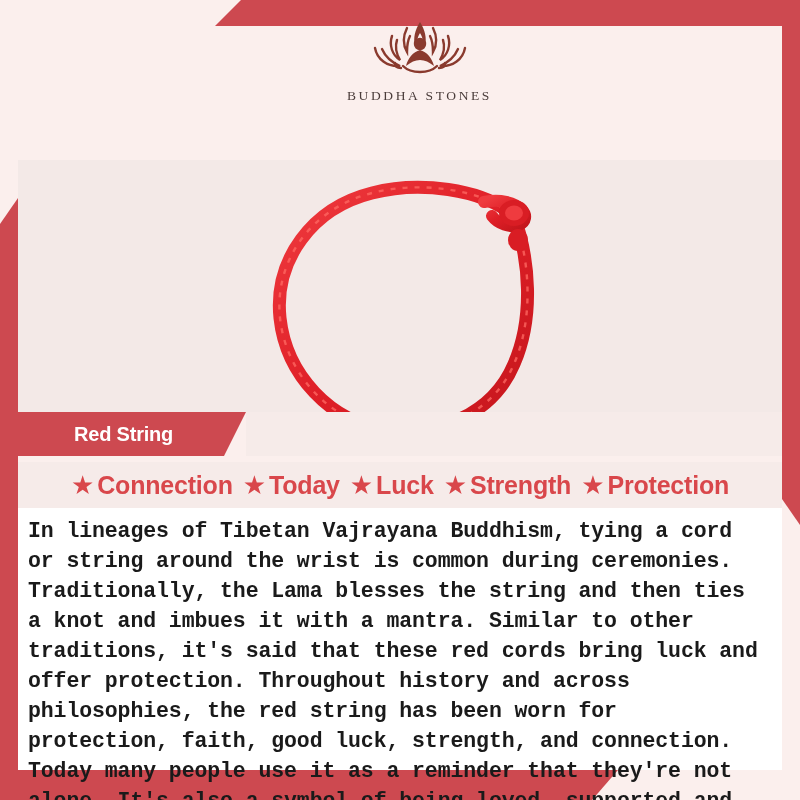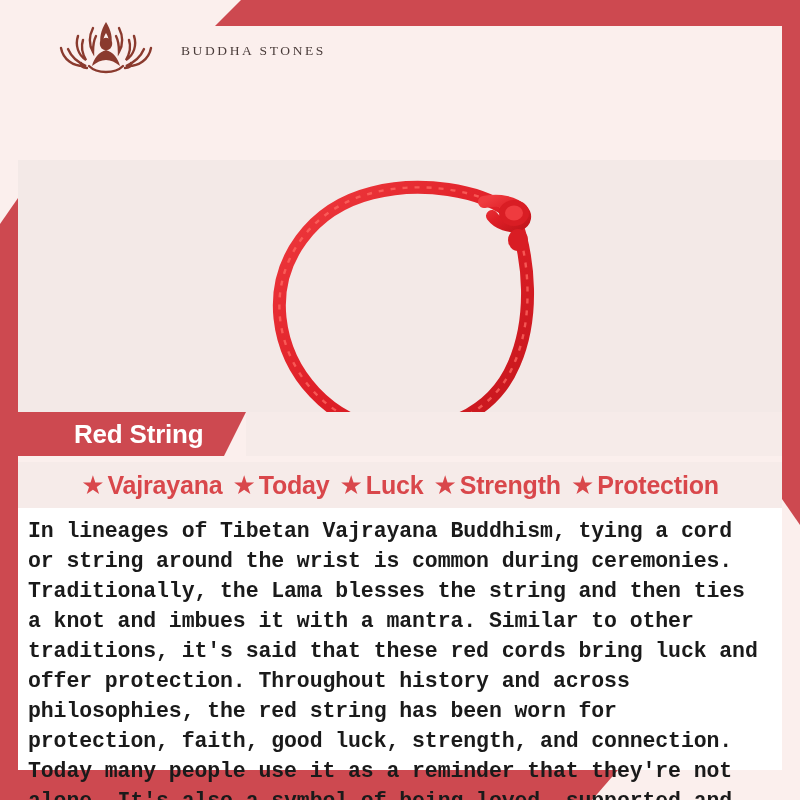--- a/index.html
+++ b/index.html
@@ -42,23 +42,23 @@
     position: absolute;
     left: 0; bottom: 0;
     width: 618px; height: 30px;
     background: #cd4950;
     clip-path: polygon(0 0, 100% 0, calc(100% - 26px) 100%, 0 100%);
   }
 
   
   .logo-wrap {
     position: absolute;
-    top: 14px; left: 0; right: 0;
-    display: flex;
-    flex-direction: row;
+    top: 14px; left: 8px; right: 0;
+    display: flex;
+    flex-direction: column;
     align-items: center;
     padding-left: 31px;
   }
   .logo-mark { width: 150px; height: 72px; display: block; }
   .logo-word {
     margin-top: 2px;
     font-family: "Liberation Serif", serif;
     font-size: 13.5px;
     letter-spacing: 2.6px;
     color: #4a3c3a;
@@ -106,21 +106,21 @@
     background: #cd4950;
     clip-path: polygon(0 0, 100% 0, calc(100% - 22px) 100%, 0 100%);
     display: flex;
     align-items: center;
   }
   .ribbon-text {
     margin-left: 56px;
     color: #ffffff;
     font-family: "Liberation Sans Narrow", "Liberation Sans", sans-serif;
     font-weight: bold;
-    font-size: 26px;
+    font-size: 20px;
     letter-spacing: -0.2px;
     white-space: nowrap;
   }
   .ribbon-strip {
     position: absolute;
     top: 412px; left: 246px; right: 18px;
     height: 44px;
     background: #f6ebe9;
   }
 
@@ -222,21 +222,21 @@
   </svg>
 
   <div class="ribbon">
     <span class="ribbon-text">Red String</span>
   </div>
   <div class="ribbon-strip"></div>
 
   <div class="benefits">
     <div class="benefit">
       <span class="star">★</span>
-      <span class="benefit-label">Vajrayana</span>
+      <span class="benefit-label">Connection</span>
     </div>
     <div class="benefit">
       <span class="star">★</span>
       <span class="benefit-label">Today</span>
     </div>
     <div class="benefit">
       <span class="star">★</span>
       <span class="benefit-label">Luck</span>
     </div>
     <div class="benefit">

